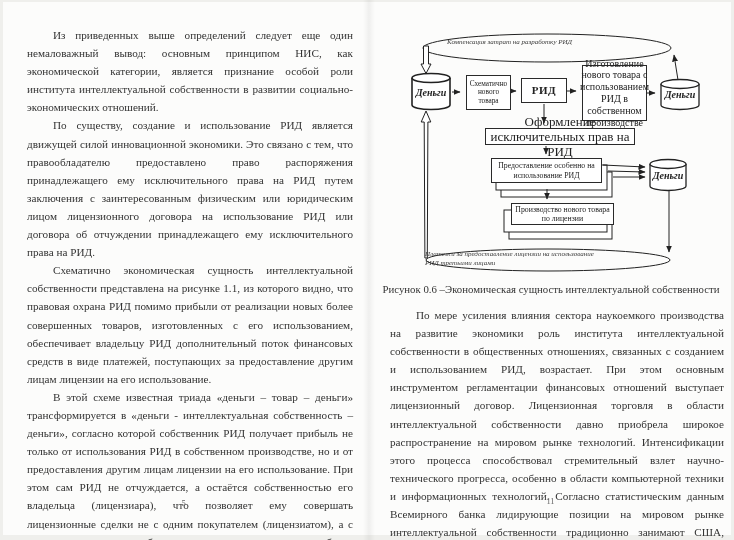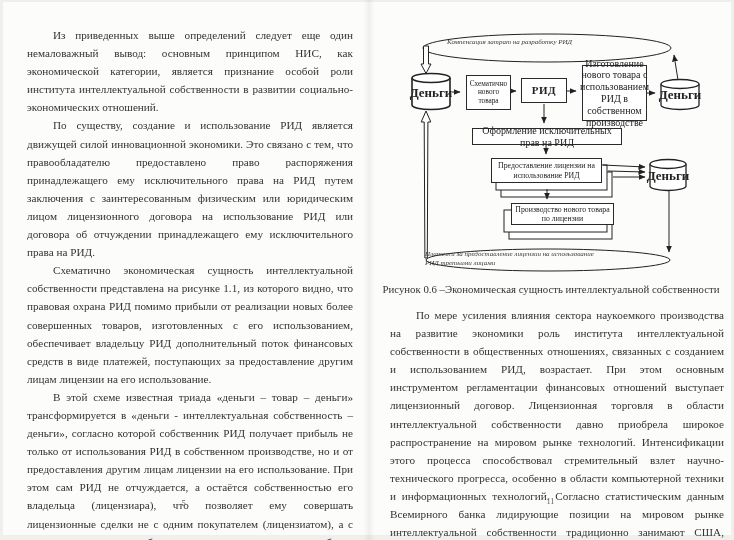--- a/index.html
+++ b/index.html
@@ -26,25 +26,25 @@
   
   .figure{position:absolute;left:30px;top:26px;width:332px;height:254px;}
   .figure svg{position:absolute;left:0;top:0;z-index:1;}
   .fbox{position:absolute;z-index:2;background:#fff;border:1px solid #2a2a2a;
     display:flex;align-items:center;justify-content:center;text-align:center;
     color:#222;line-height:1.18;box-sizing:border-box;padding:1px;}
   .flabel{position:absolute;z-index:3;display:flex;align-items:center;justify-content:center;
     text-align:center;color:#222;line-height:1.2;}
   .ell-label{position:absolute;z-index:2;text-align:left;color:#3a3a3a;
     font-style:italic;font-size:7px;line-height:1.35;}
-  .money{font-size:13px;font-weight:bold;}
+  .money{font-style:italic;font-size:10px;font-weight:bold;}
   .b-develop{left:69px;top:49px;width:45px;height:35px;font-size:7.3px;}
   .b-rid{left:124px;top:52px;width:46px;height:25px;font-size:11px;font-weight:bold;letter-spacing:.5px;}
   .b-manufacture{left:185px;top:39px;width:65px;height:56px;font-size:10px;}
-  .b-formalize{left:75px;top:102px;width:150px;height:17px;font-size:10px;}
+  .b-formalize{left:88px;top:102px;width:150px;height:17px;font-size:13px;}
   .b-license{left:94px;top:132px;width:111px;height:25px;font-size:7.8px;}
   .b-production{left:114px;top:177px;width:103px;height:22px;font-size:7.8px;}
   .l-money-left{left:15px;top:56px;width:38px;height:22px;}
   .l-money-tr{left:264px;top:60px;width:38px;height:18px;}
   .l-money-mr{left:253px;top:141px;width:36px;height:17px;}
   .l-ell-top{left:50px;top:12px;width:200px;}
   .l-ell-bottom{left:28px;top:224px;width:220px;}
   .caption{position:absolute;left:14px;top:283px;width:340px;text-align:center;
     font-size:10.8px;color:#333;}
 </style>
@@ -119,21 +119,21 @@
     </div>
     <div class="ell-label l-ell-bottom">
       <span style="display:block">Платежи за предоставление лицензии на использование</span>
       <span style="display:block">РИД третьими лицами</span>
     </div>
 
     <div class="fbox b-develop">Схематично нового товара</div>
     <div class="fbox b-rid">РИД</div>
     <div class="fbox b-manufacture">Изготовление нового товара с использованием РИД в собственном производстве</div>
     <div class="fbox b-formalize">Оформление исключительных прав на РИД</div>
-    <div class="fbox b-license">Предоставление лицензии на использование РИД</div>
+    <div class="fbox b-license">Предоставление особенно на использование РИД</div>
     <div class="fbox b-production">Производство нового товара по лицензии</div>
 
     <div class="flabel money l-money-left">Деньги</div>
     <div class="flabel money l-money-tr">Деньги</div>
     <div class="flabel money l-money-mr">Деньги</div>
   </div>
 
   <div class="caption">Рисунок 0.6 –Экономическая сущность интеллектуальной собственности</div>
 
   <div class="bodytext">

